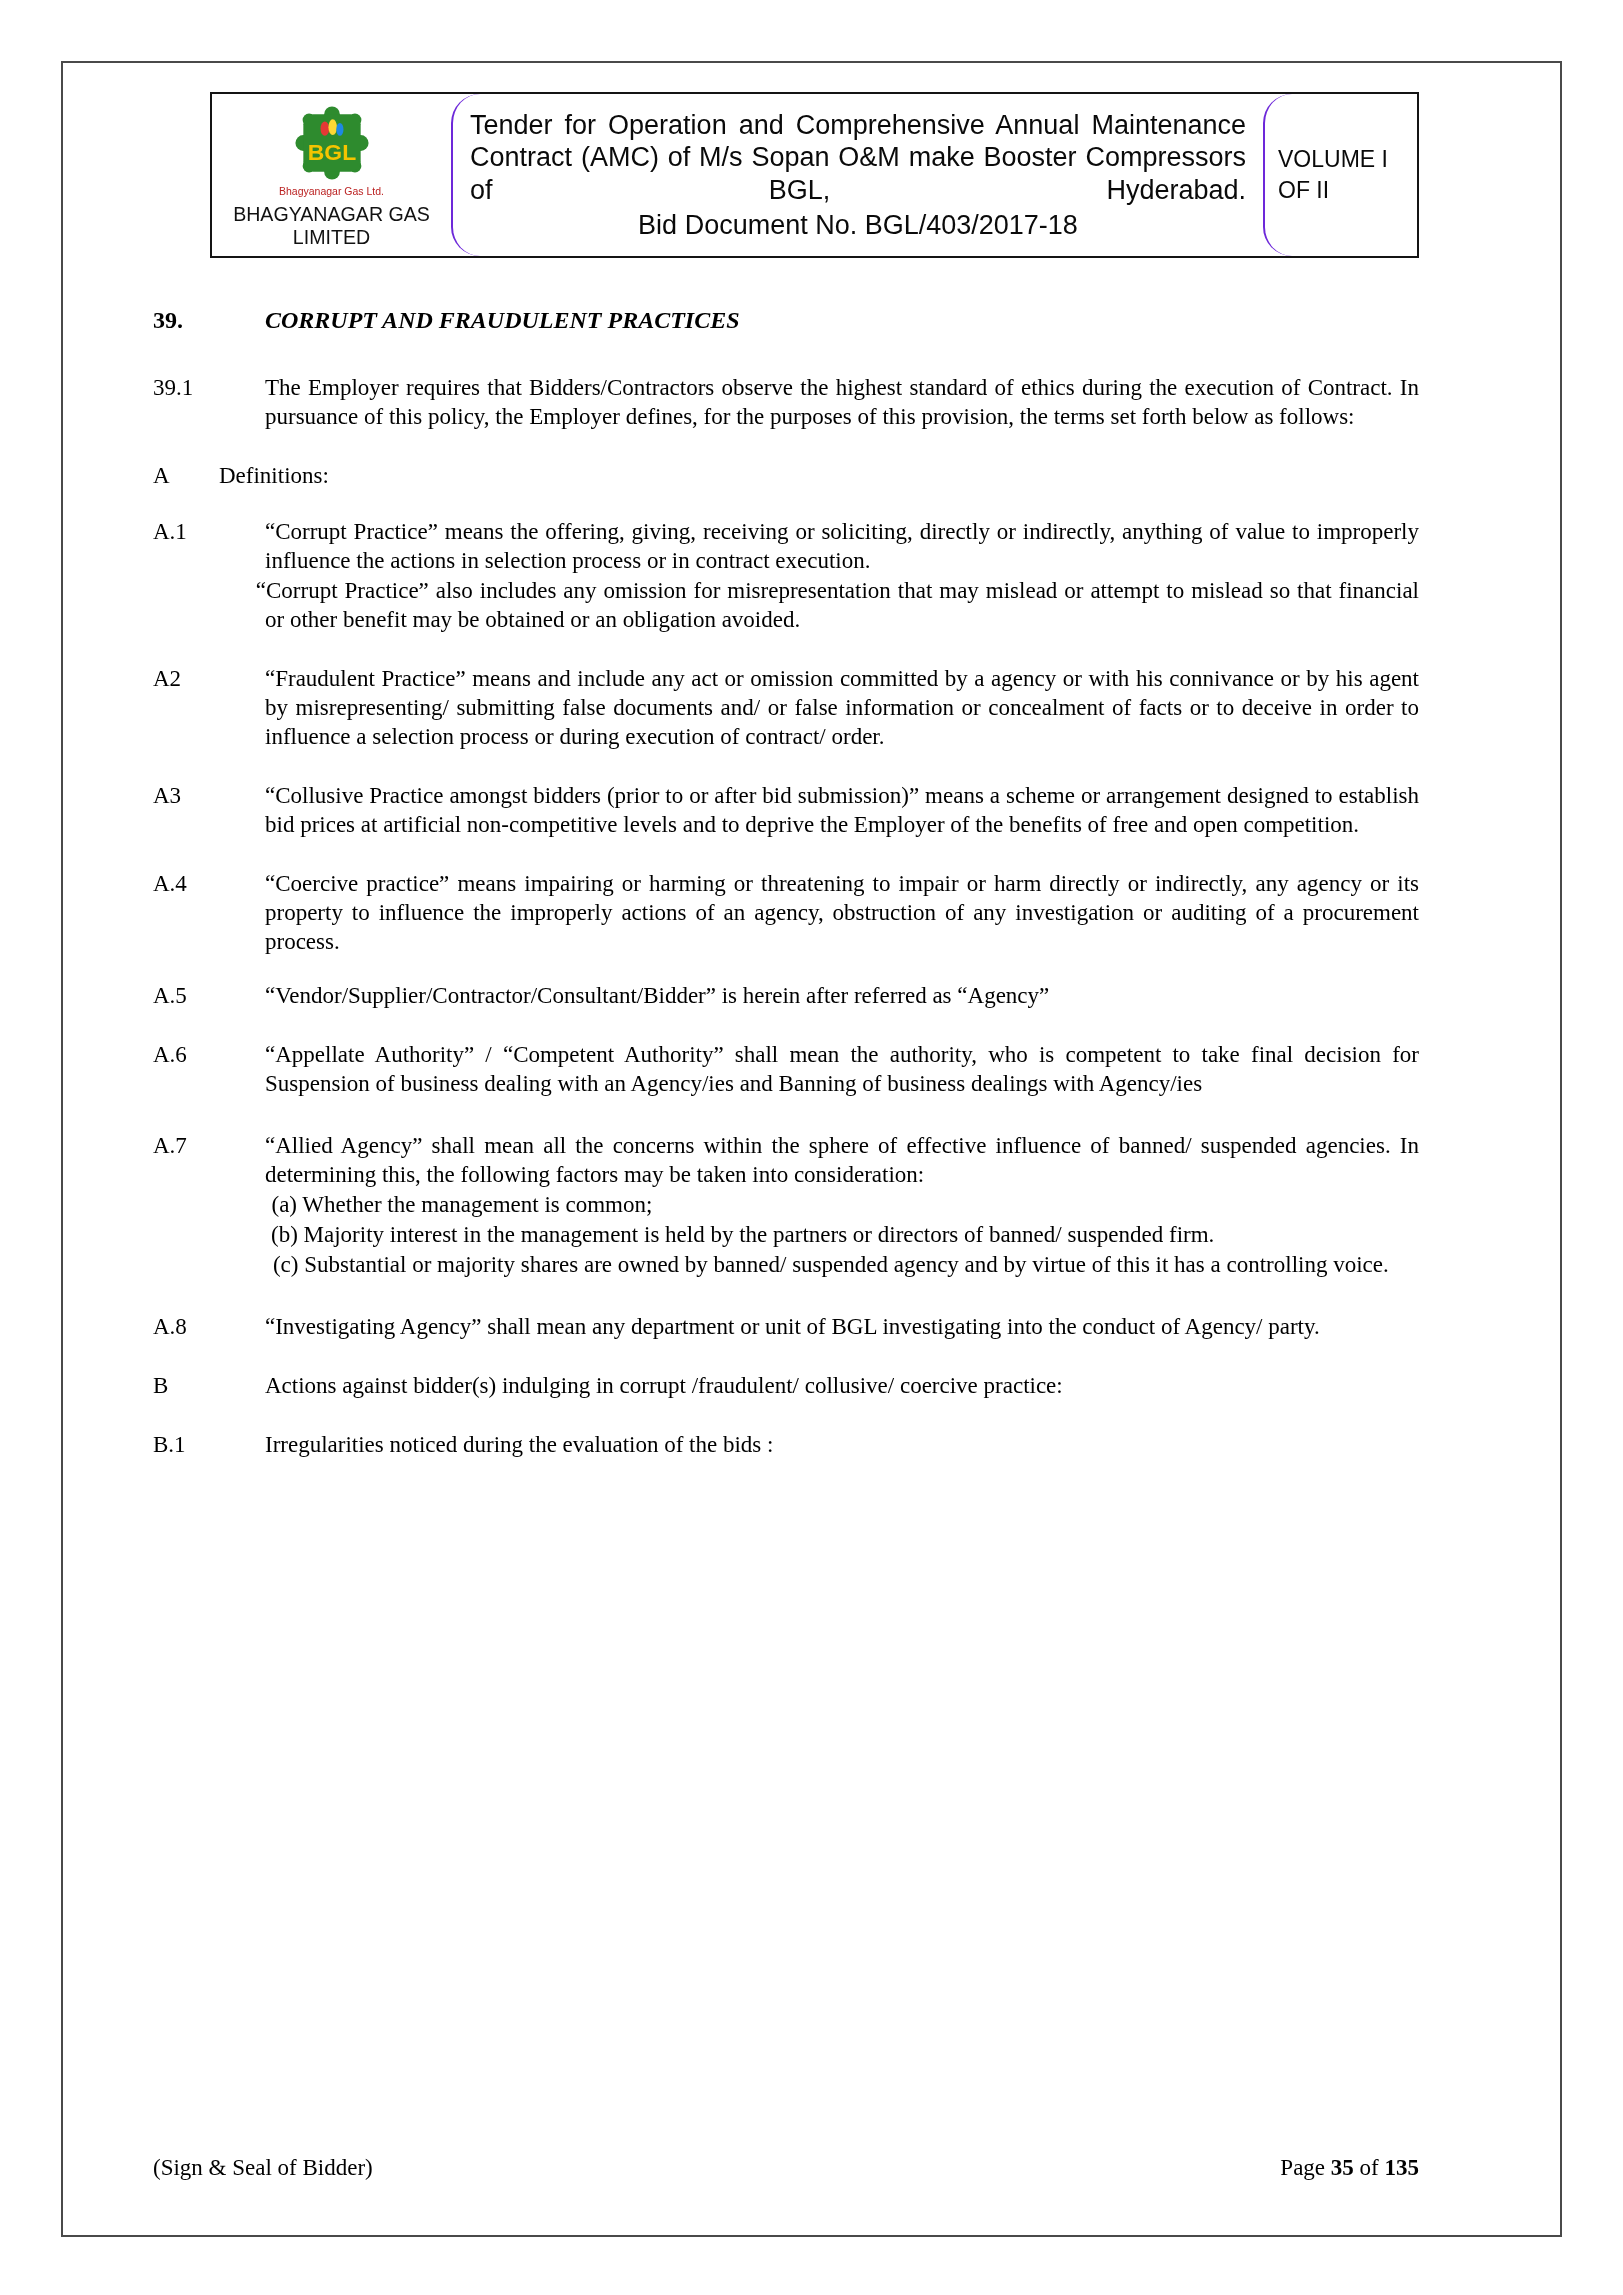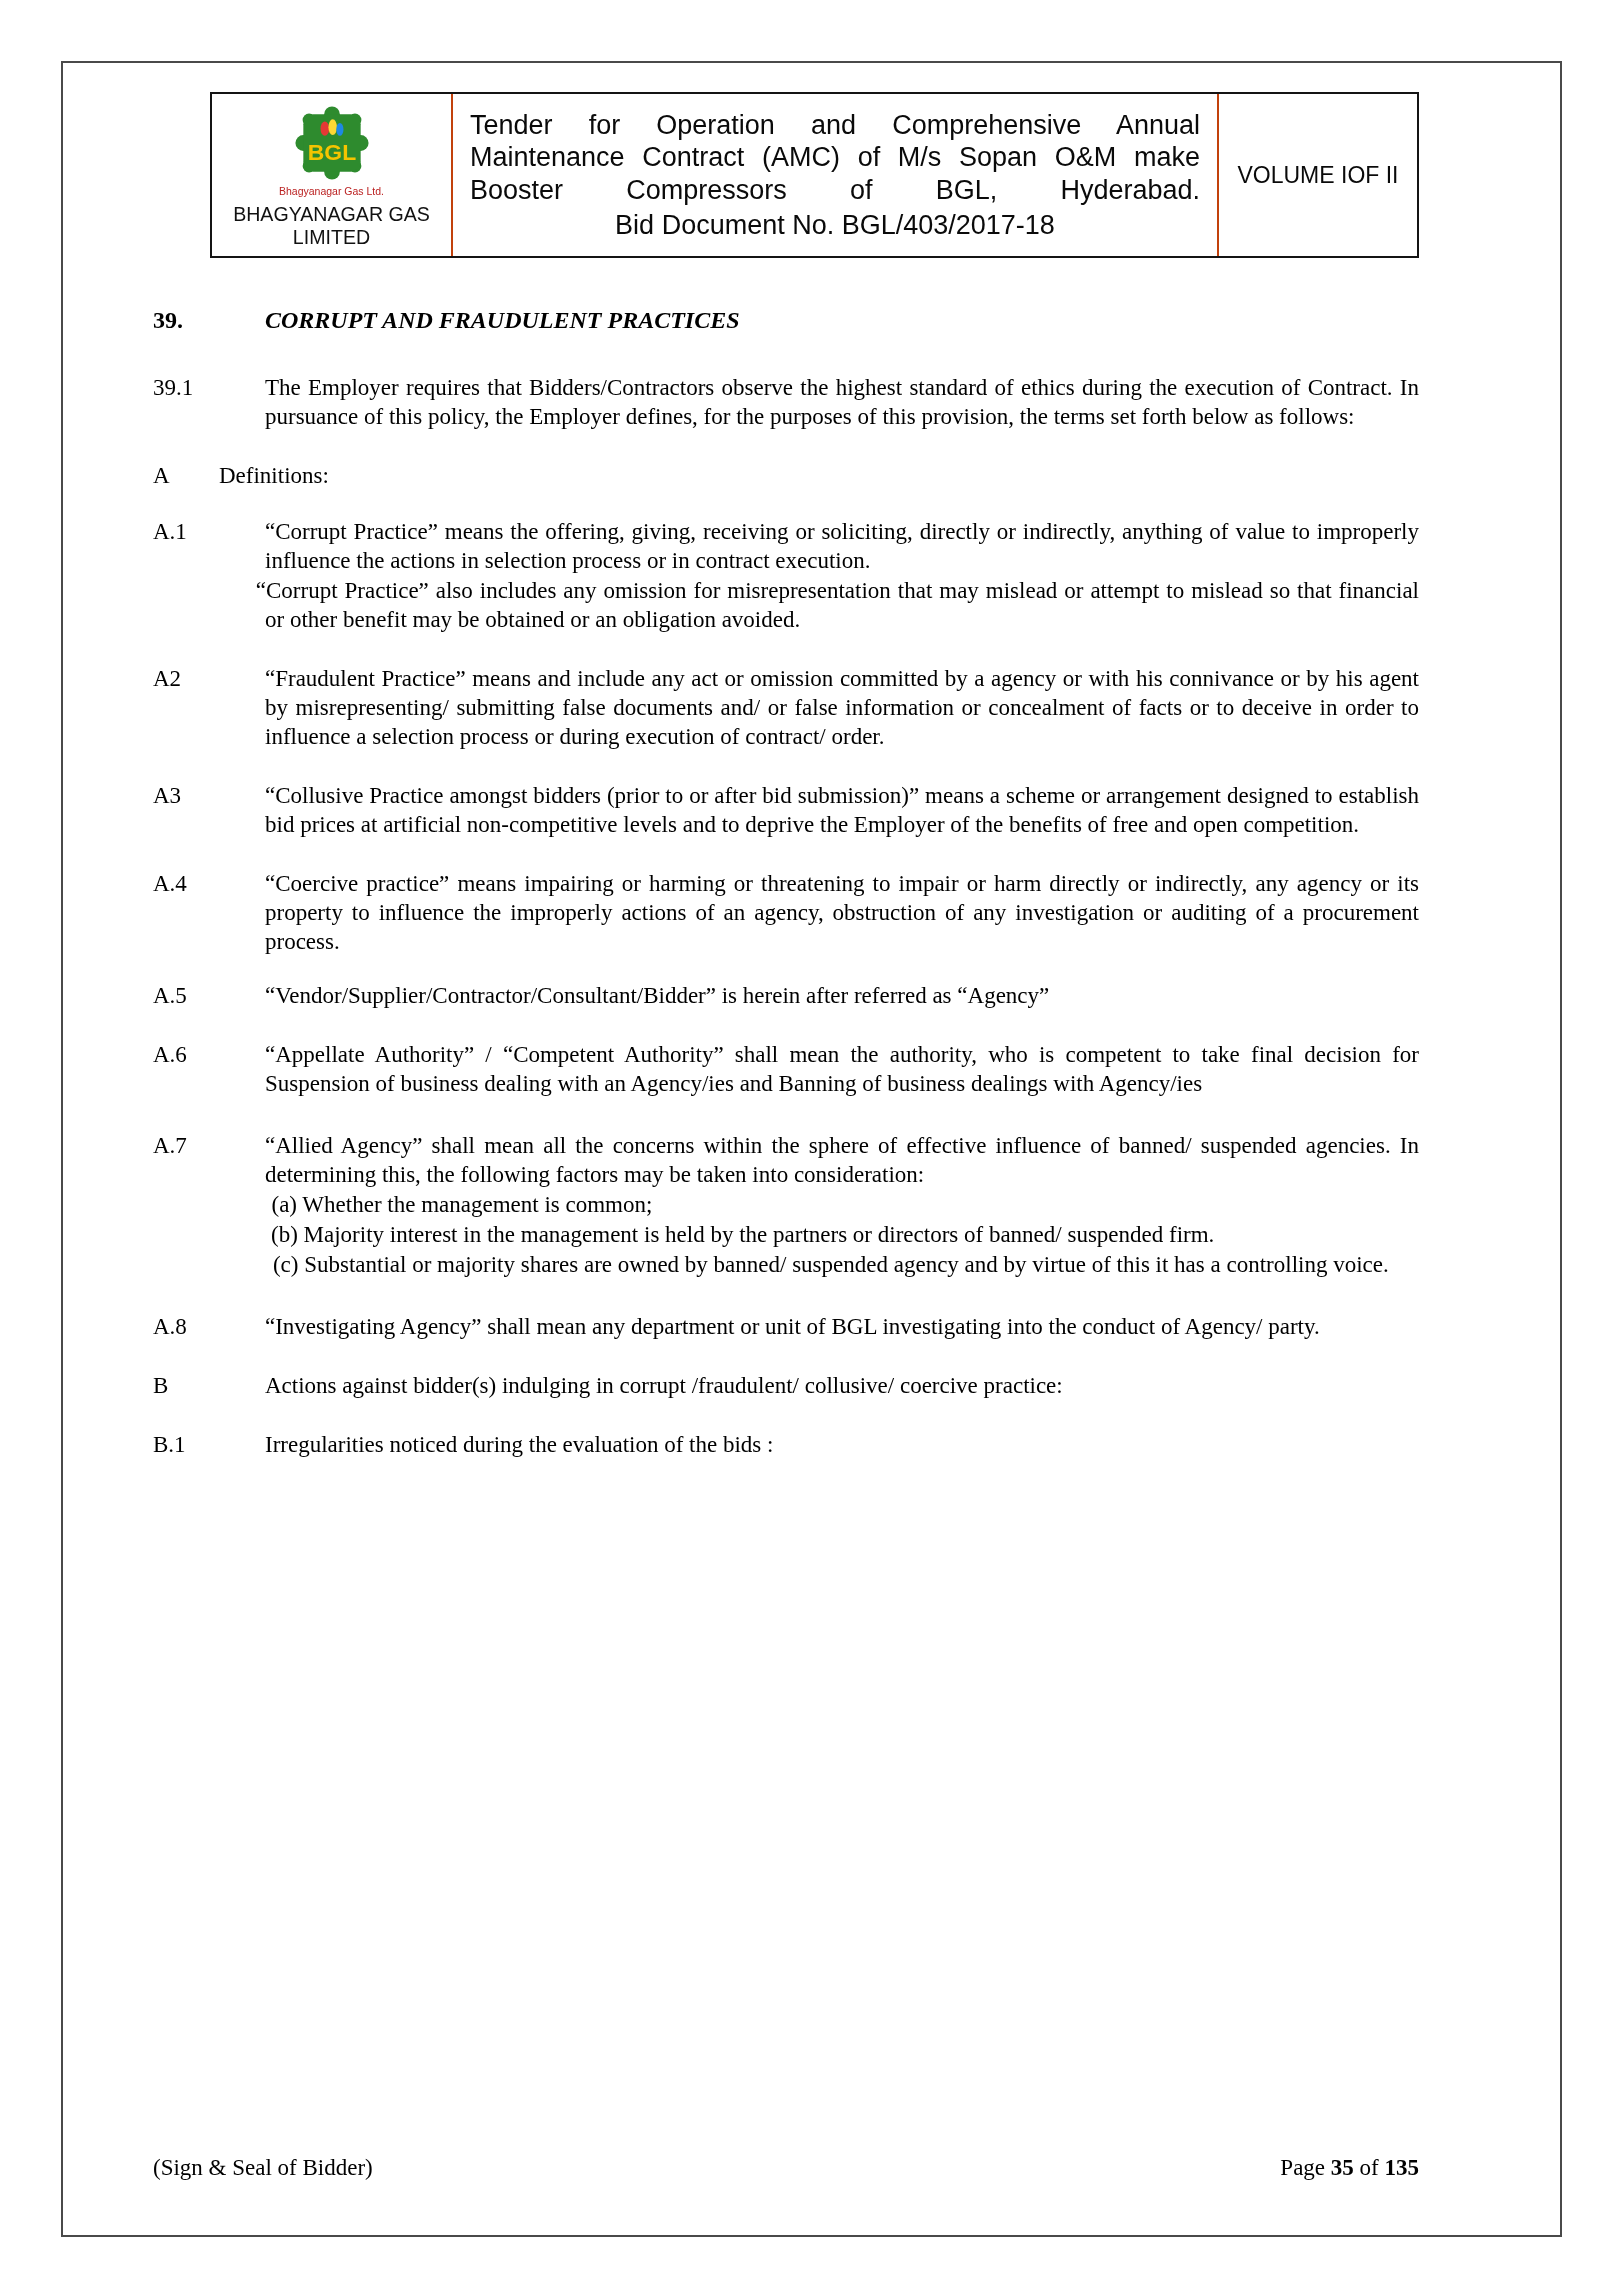--- a/index.html
+++ b/index.html
@@ -17,44 +17,44 @@
   }
 
   
   .header-table {
     display: flex;
     margin: 29.4px 141px 0 147px;
     border: 2px solid #141414;
     font-family: "Liberation Sans", sans-serif;
   }
   .cell { padding: 7.9px 13px; }
-  .cell + .cell { border-left: 2px solid #c2410c; }
+  .cell + .cell { border-left: 2px solid #6d28d9; border-radius: 29px; }
   .logo-cell {
     width: 239px; flex: none;
     display: flex; flex-direction: column;
     align-items: center; justify-content: flex-start;
     padding-top: 5.2px; padding-bottom: 6.5px;
   }
   .logo-svg { display: block; }
   .logo-tagline { font-size: 10.5px; color: #bb2222; line-height: 1.1; margin-top: 0.7px; }
   .org-name { font-size: 19.6px; line-height: 1.18; text-align: center; margin-top: 5.2px; color: #111; }
   .title-cell {
     flex: 1;
     display: flex; flex-direction: column; justify-content: center;
     padding: 10.5px 17px;
   }
   .title-text {
     font-size: 27px; line-height: 1.22; color: #0a0a0a;
     text-align: justify; text-align-last: justify;
   }
   .bid-doc { font-size: 27px; line-height: 1.22; text-align: center; margin-top: 1.3px; color: #0a0a0a; }
   .volume-cell {
-    width: 200px; flex: none;
-    display: flex; flex-direction: row;
-    align-items: center; justify-content: center;
+    width: 154px; flex: none;
+    display: flex; flex-direction: column;
+    align-items: flex-start; justify-content: center;
     font-size: 23px; line-height: 1.35; color: #0a0a0a;
   }
 
   
   main {
     margin: 47px 141px 0 90px;
     font-size: 23px; line-height: 1.26;
   }
   .clause { display: flex; margin-bottom: 30px; gap: 32px; }
   .clause .label { width: 80px; flex: none; }

